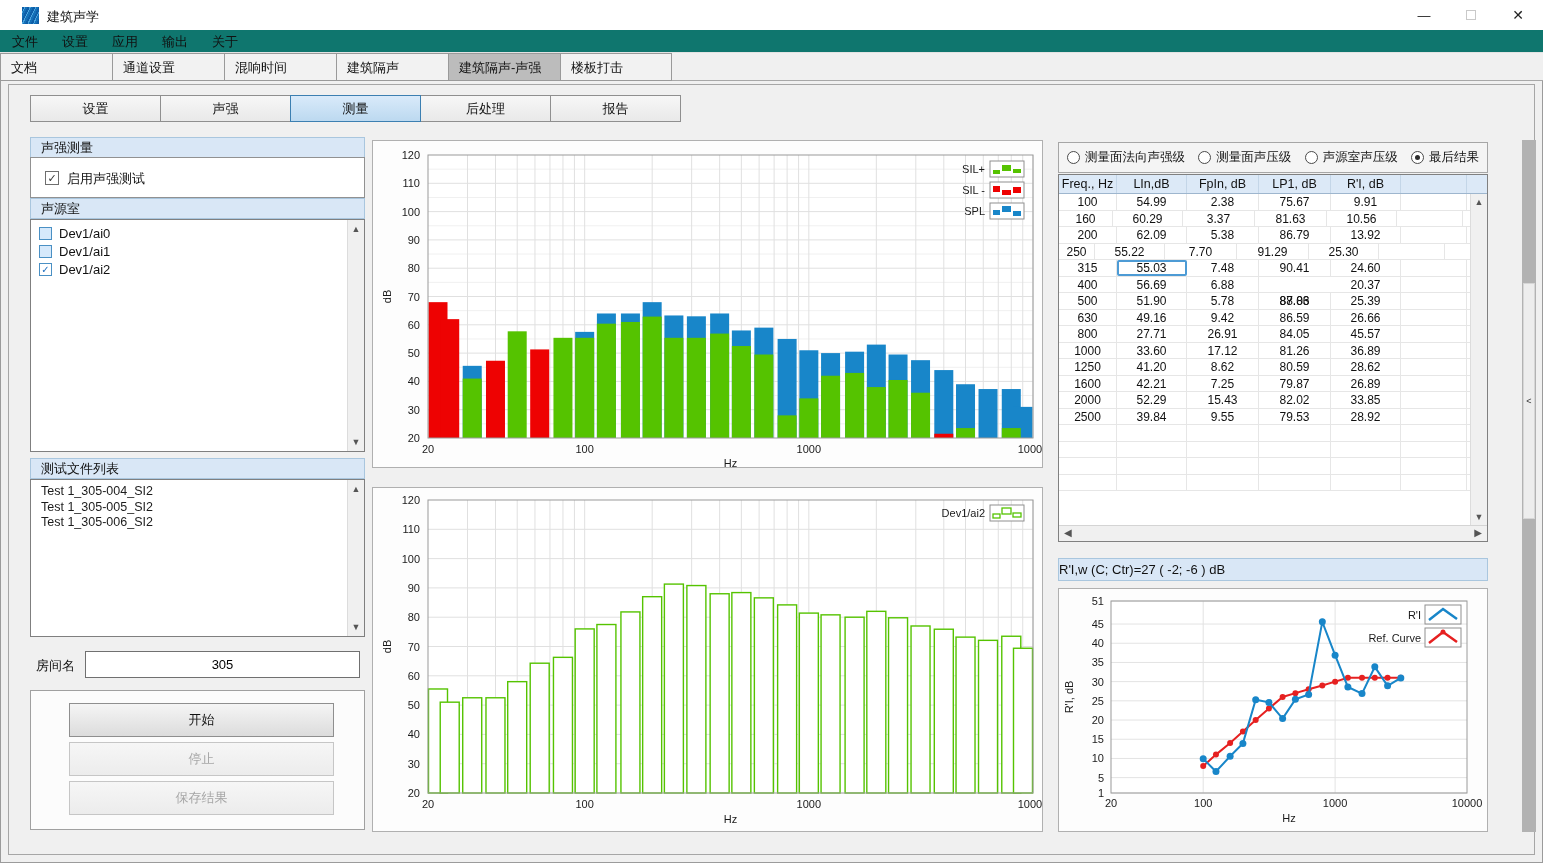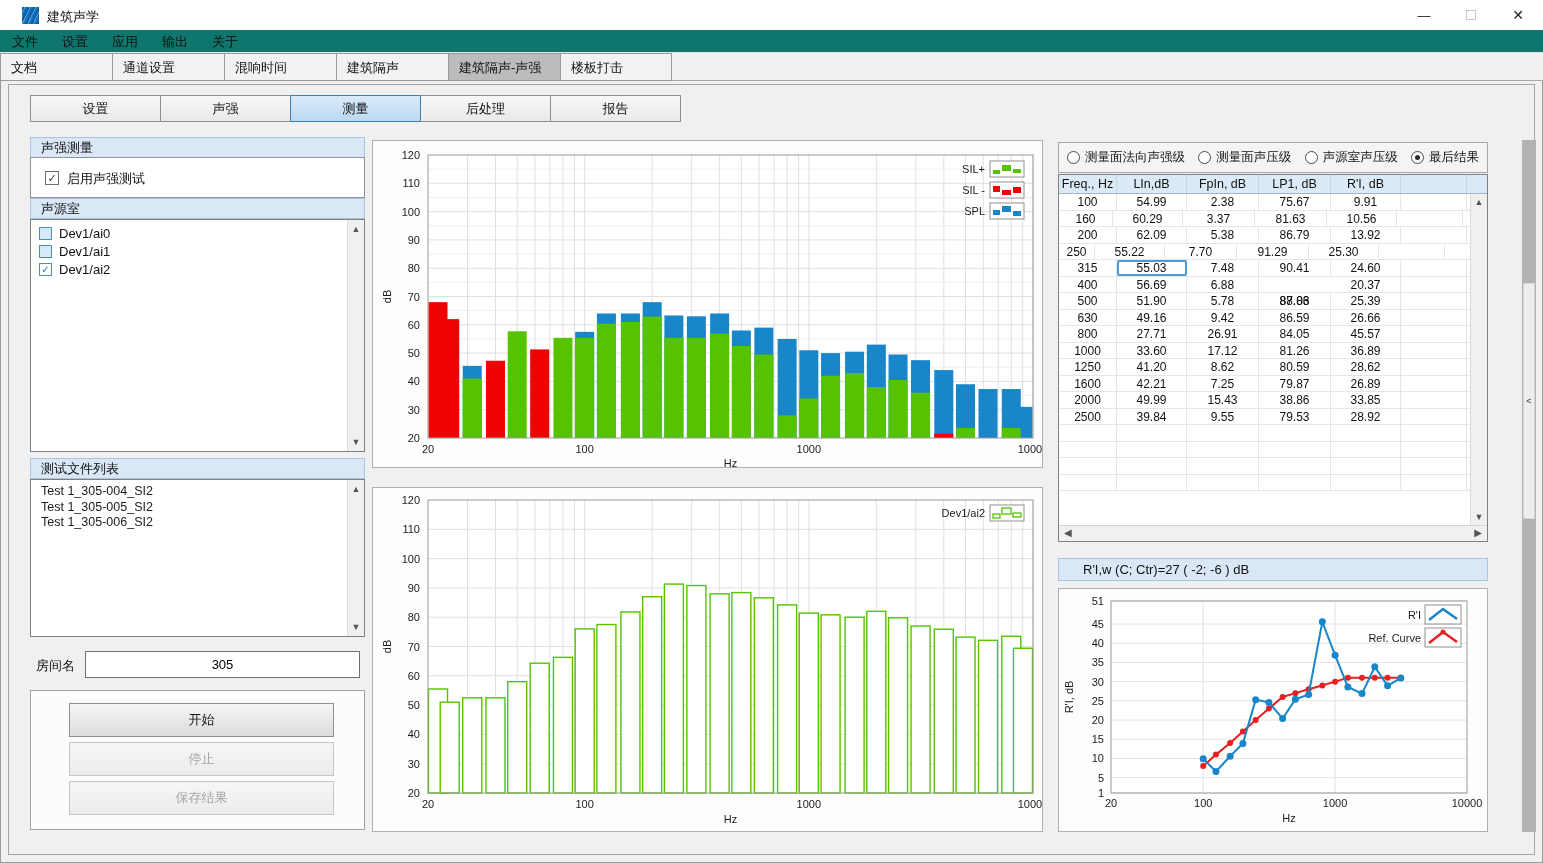--- a/index.html
+++ b/index.html
@@ -77,21 +77,21 @@
   .thead { display:flex; height:19px; background:#dce9f7; border-bottom:1px solid #9eb6ce; flex:0 0 auto; }
   .th { font-size:12.5px; line-height:18px; text-align:center; border-right:1px solid #c4d6e8; }
   .tbody { flex:1; display:flex; overflow:hidden; }
   .rows { flex:1; }
   .tr { display:flex; height:16.5px; border-bottom:1px solid #e6e6e6; }
   .td { font-size:12px; line-height:16px; text-align:center; border-right:1px solid #e6e6e6; position:relative; }
   .td.sel { outline:2px solid #4d9bd5; outline-offset:-2px; border-radius:2px; }
   .hscroll { height:16px; background:#f0f0f0; border-top:1px solid #d4d4d4; position:relative; flex:0 0 auto; }
   .hscroll .arr { position:absolute; top:1px; font-size:10px; color:#555; }
   .summary-bar { position:absolute; left:1058px; top:558px; width:430px; height:23px; background:#d9e7f6; border:1px solid #a9c6de;
-    font-size:13px; line-height:21px; padding-left:24px; }
+    font-size:13px; line-height:21px; padding-left:0; }
   
   .collapse-strip { position:absolute; left:1522px; top:140px; width:14px; height:692px; background:#b2b2b2; }
   .collapse-btn { position:absolute; left:1px; top:143px; width:12px; height:236px; background:#ededed; border:1px solid #d6d6d6;
     display:flex; align-items:center; justify-content:center; font-size:9px; color:#333; }
 </style>
 </head>
 <body>
 
 <div class="titlebar">
   <div class="app-logo"></div>
@@ -519,23 +519,23 @@
         <div class="tr">
           <div class="td" style="width: 58px;">1600</div>
           <div class="td" style="width: 70px;">42.21</div>
           <div class="td" style="width: 72px;">7.25</div>
           <div class="td" style="width: 72px;">79.87</div>
           <div class="td" style="width: 70px;">26.89</div>
           <div class="td" style="width: 66px;"></div>
         </div>
         <div class="tr">
           <div class="td" style="width: 58px;">2000</div>
-          <div class="td" style="width: 70px;">49.99</div>
+          <div class="td" style="width: 70px;">52.29</div>
           <div class="td" style="width: 72px;">15.43</div>
-          <div class="td" style="width: 72px;">38.86</div>
+          <div class="td" style="width: 72px;">82.02</div>
           <div class="td" style="width: 70px;">33.85</div>
           <div class="td" style="width: 66px;"></div>
         </div>
         <div class="tr">
           <div class="td" style="width: 58px;">2500</div>
           <div class="td" style="width: 70px;">39.84</div>
           <div class="td" style="width: 72px;">9.55</div>
           <div class="td" style="width: 72px;">79.53</div>
           <div class="td" style="width: 70px;">28.92</div>
           <div class="td" style="width: 66px;"></div>

